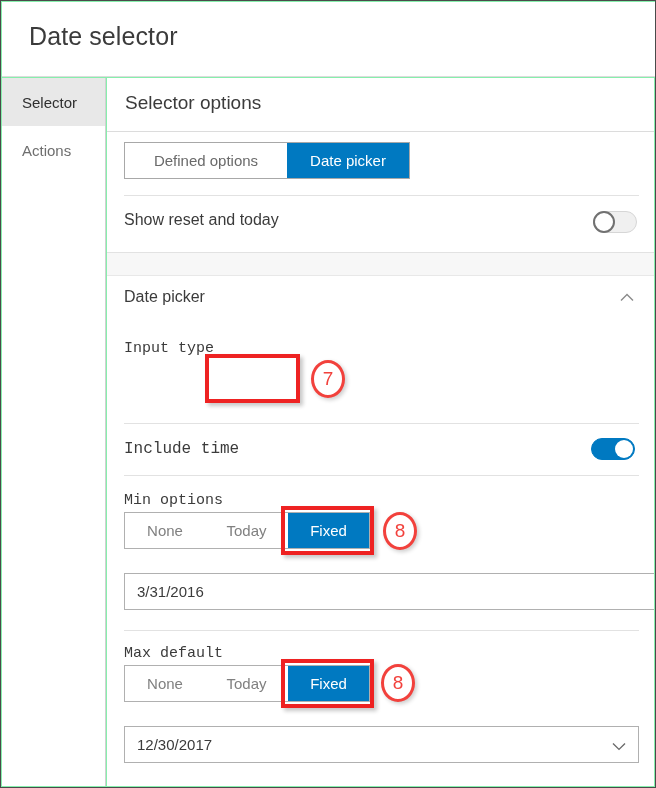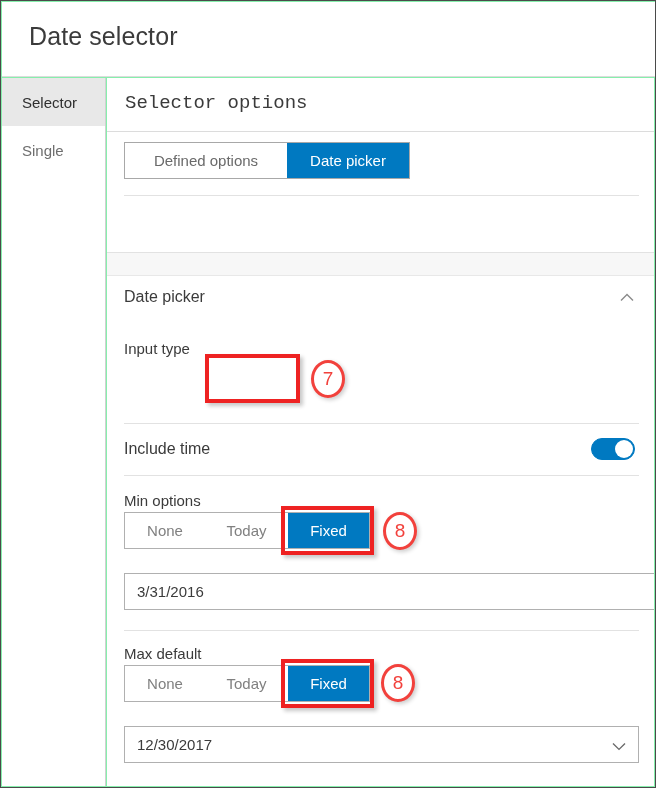--- a/index.html
+++ b/index.html
@@ -97,21 +97,20 @@
     border-bottom: 1px solid #dcdcdc;
     box-sizing: border-box;
   }
   #panel-header .ph-title {
     position: absolute;
     left: 18px;
     top: 14px;
     font-size: 19px;
     color: #3b3b3b;
     white-space: nowrap;
-    font-family: Liberation Mono, monospace;
   }
 
   
   #tabstrip {
     position: absolute;
     left: 17px;
     top: 64px;
     height: 37px;
     display: flex;
     border: 1px solid #a8a8a8;
@@ -231,20 +230,21 @@
     cursor: pointer;
   }
   .chevron-up svg, .chevron-down svg { display: block; }
 
   
   .field-label {
     position: absolute;
     font-size: 15px;
     color: #3b3b3b;
     white-space: nowrap;
+    font-family: Liberation Mono, monospace;
   }
 
   .segmented {
     position: absolute;
     display: flex;
     height: 37px;
     border: 1px solid #b0b0b0;
     box-sizing: border-box;
     background: #ffffff;
   }
@@ -319,41 +319,47 @@
 
   <div id="titlebar">
     <div class="title">Date selector</div>
   </div>
 
   <div id="sidebar">
     <div id="side-selector" class="side-item active">
       <span>Selector</span>
     </div>
     <div id="side-actions" class="side-item">
-      <span>Single</span>
+      <span>Actions</span>
     </div>
   </div>
 
   <div id="main">
 
     <div id="panel-header">
       <div class="ph-title">Selector options</div>
     </div>
 
     <div id="tabstrip">
       <div class="tab" style="width:162px">
         <span>Defined options</span>
       </div>
       <div class="tab selected" style="width:122px">
         <span>Date picker</span>
       </div>
     </div>
 
     <div class="hr" style="top:117px"></div>
 
+    <div id="row-showreset">
+      <div class="lbl">Show reset and today</div>
+      <div class="toggle off" style="right:19px; top:15px">
+        <div class="knob"></div>
+      </div>
+    </div>
 
     <div id="band"></div>
 
     <div id="section-datepicker">
       <div class="sec-title">Date picker</div>
       <div class="chevron-up" style="right:22px; top:17px">
         <svg width="14" height="9" viewBox="0 0 14 9">
           <path d="M1 7.5 L7 1.6 L13 7.5" fill="none" stroke="#8a8a8a" stroke-width="1.4"></path>
         </svg>
       </div>

